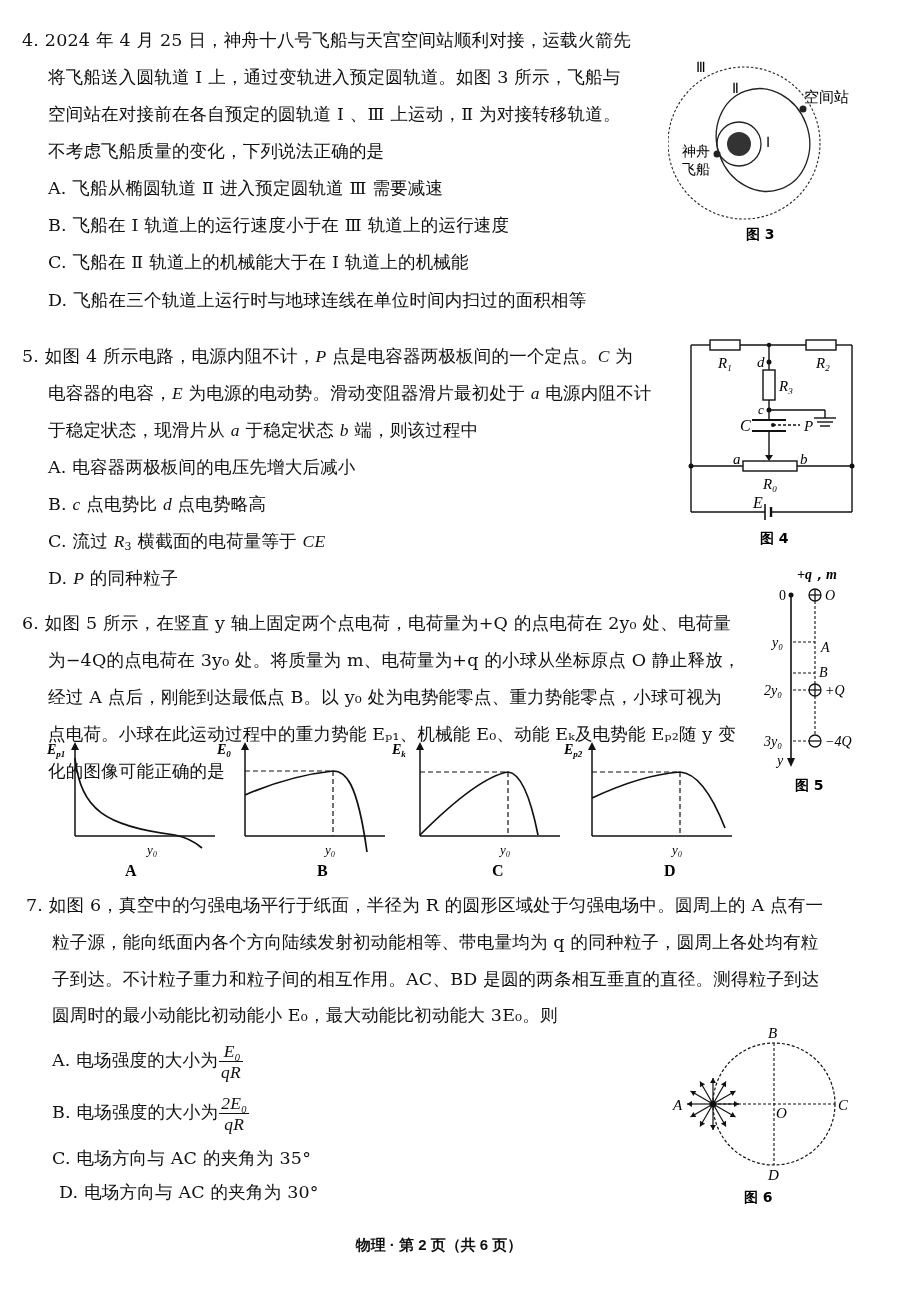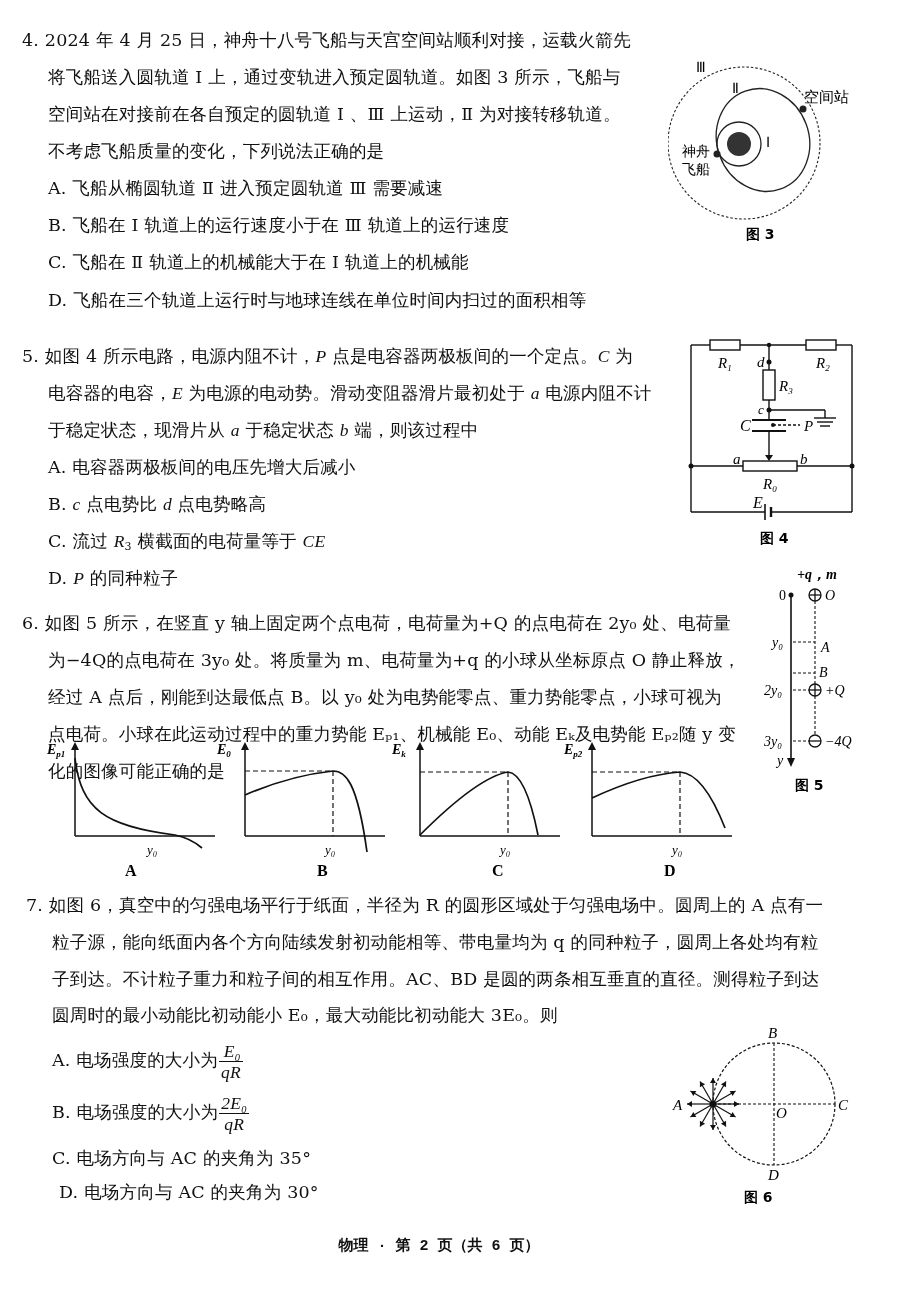--- a/index.html
+++ b/index.html
@@ -9,21 +9,21 @@
   .it { font-style: italic; font-family: "Liberation Serif", serif; }
   .sub { font-size: 11px; vertical-align: -3px; }
   .fig { position: absolute; }
   svg text { font-family: "Liberation Serif", serif; }
   .cap { font-family: "DejaVu Sans", sans-serif; font-weight: bold; font-size: 14px; }
   .frac { display: inline-block; vertical-align: middle; text-align: center; font-style: italic;
           font-family: "Liberation Serif", serif; line-height: 20px; margin-left: 1px; }
   .frac .num { display: block; border-bottom: 1.3px solid #111; padding: 0 2px; text-align: right; }
   .frac .den { display: block; padding: 0 2px; font-style: italic; }
   .footer { position: absolute; left: 0; width: 878px; top: 1236px; text-align: center;
-            font-family: Liberation Mono, monospace; font-weight: bold; font-size: 15px; }
+            font-family: Liberation Sans, sans-serif; font-weight: bold; font-size: 15px; }
 </style>
 </head>
 <body>
 
 <div class="line" style="left:22px;top:28px">4. 2024 年 4 月 25 日，神舟十八号飞船与天宫空间站顺利对接，运载火箭先</div>
 <div class="line" style="left:48px;top:65px">将飞船送入圆轨道 Ⅰ 上，通过变轨进入预定圆轨道。如图 3 所示，飞船与</div>
 <div class="line" style="left:48px;top:102px">空间站在对接前在各自预定的圆轨道 Ⅰ 、Ⅲ 上运动，Ⅱ 为对接转移轨道。</div>
 <div class="line" style="left:48px;top:139px">不考虑飞船质量的变化，下列说法正确的是</div>
 <div class="line" style="left:48px;top:176px">A. 飞船从椭圆轨道 Ⅱ 进入预定圆轨道 Ⅲ 需要减速</div>
 <div class="line" style="left:48px;top:213px">B. 飞船在 Ⅰ 轨道上的运行速度小于在 Ⅲ 轨道上的运行速度</div>

